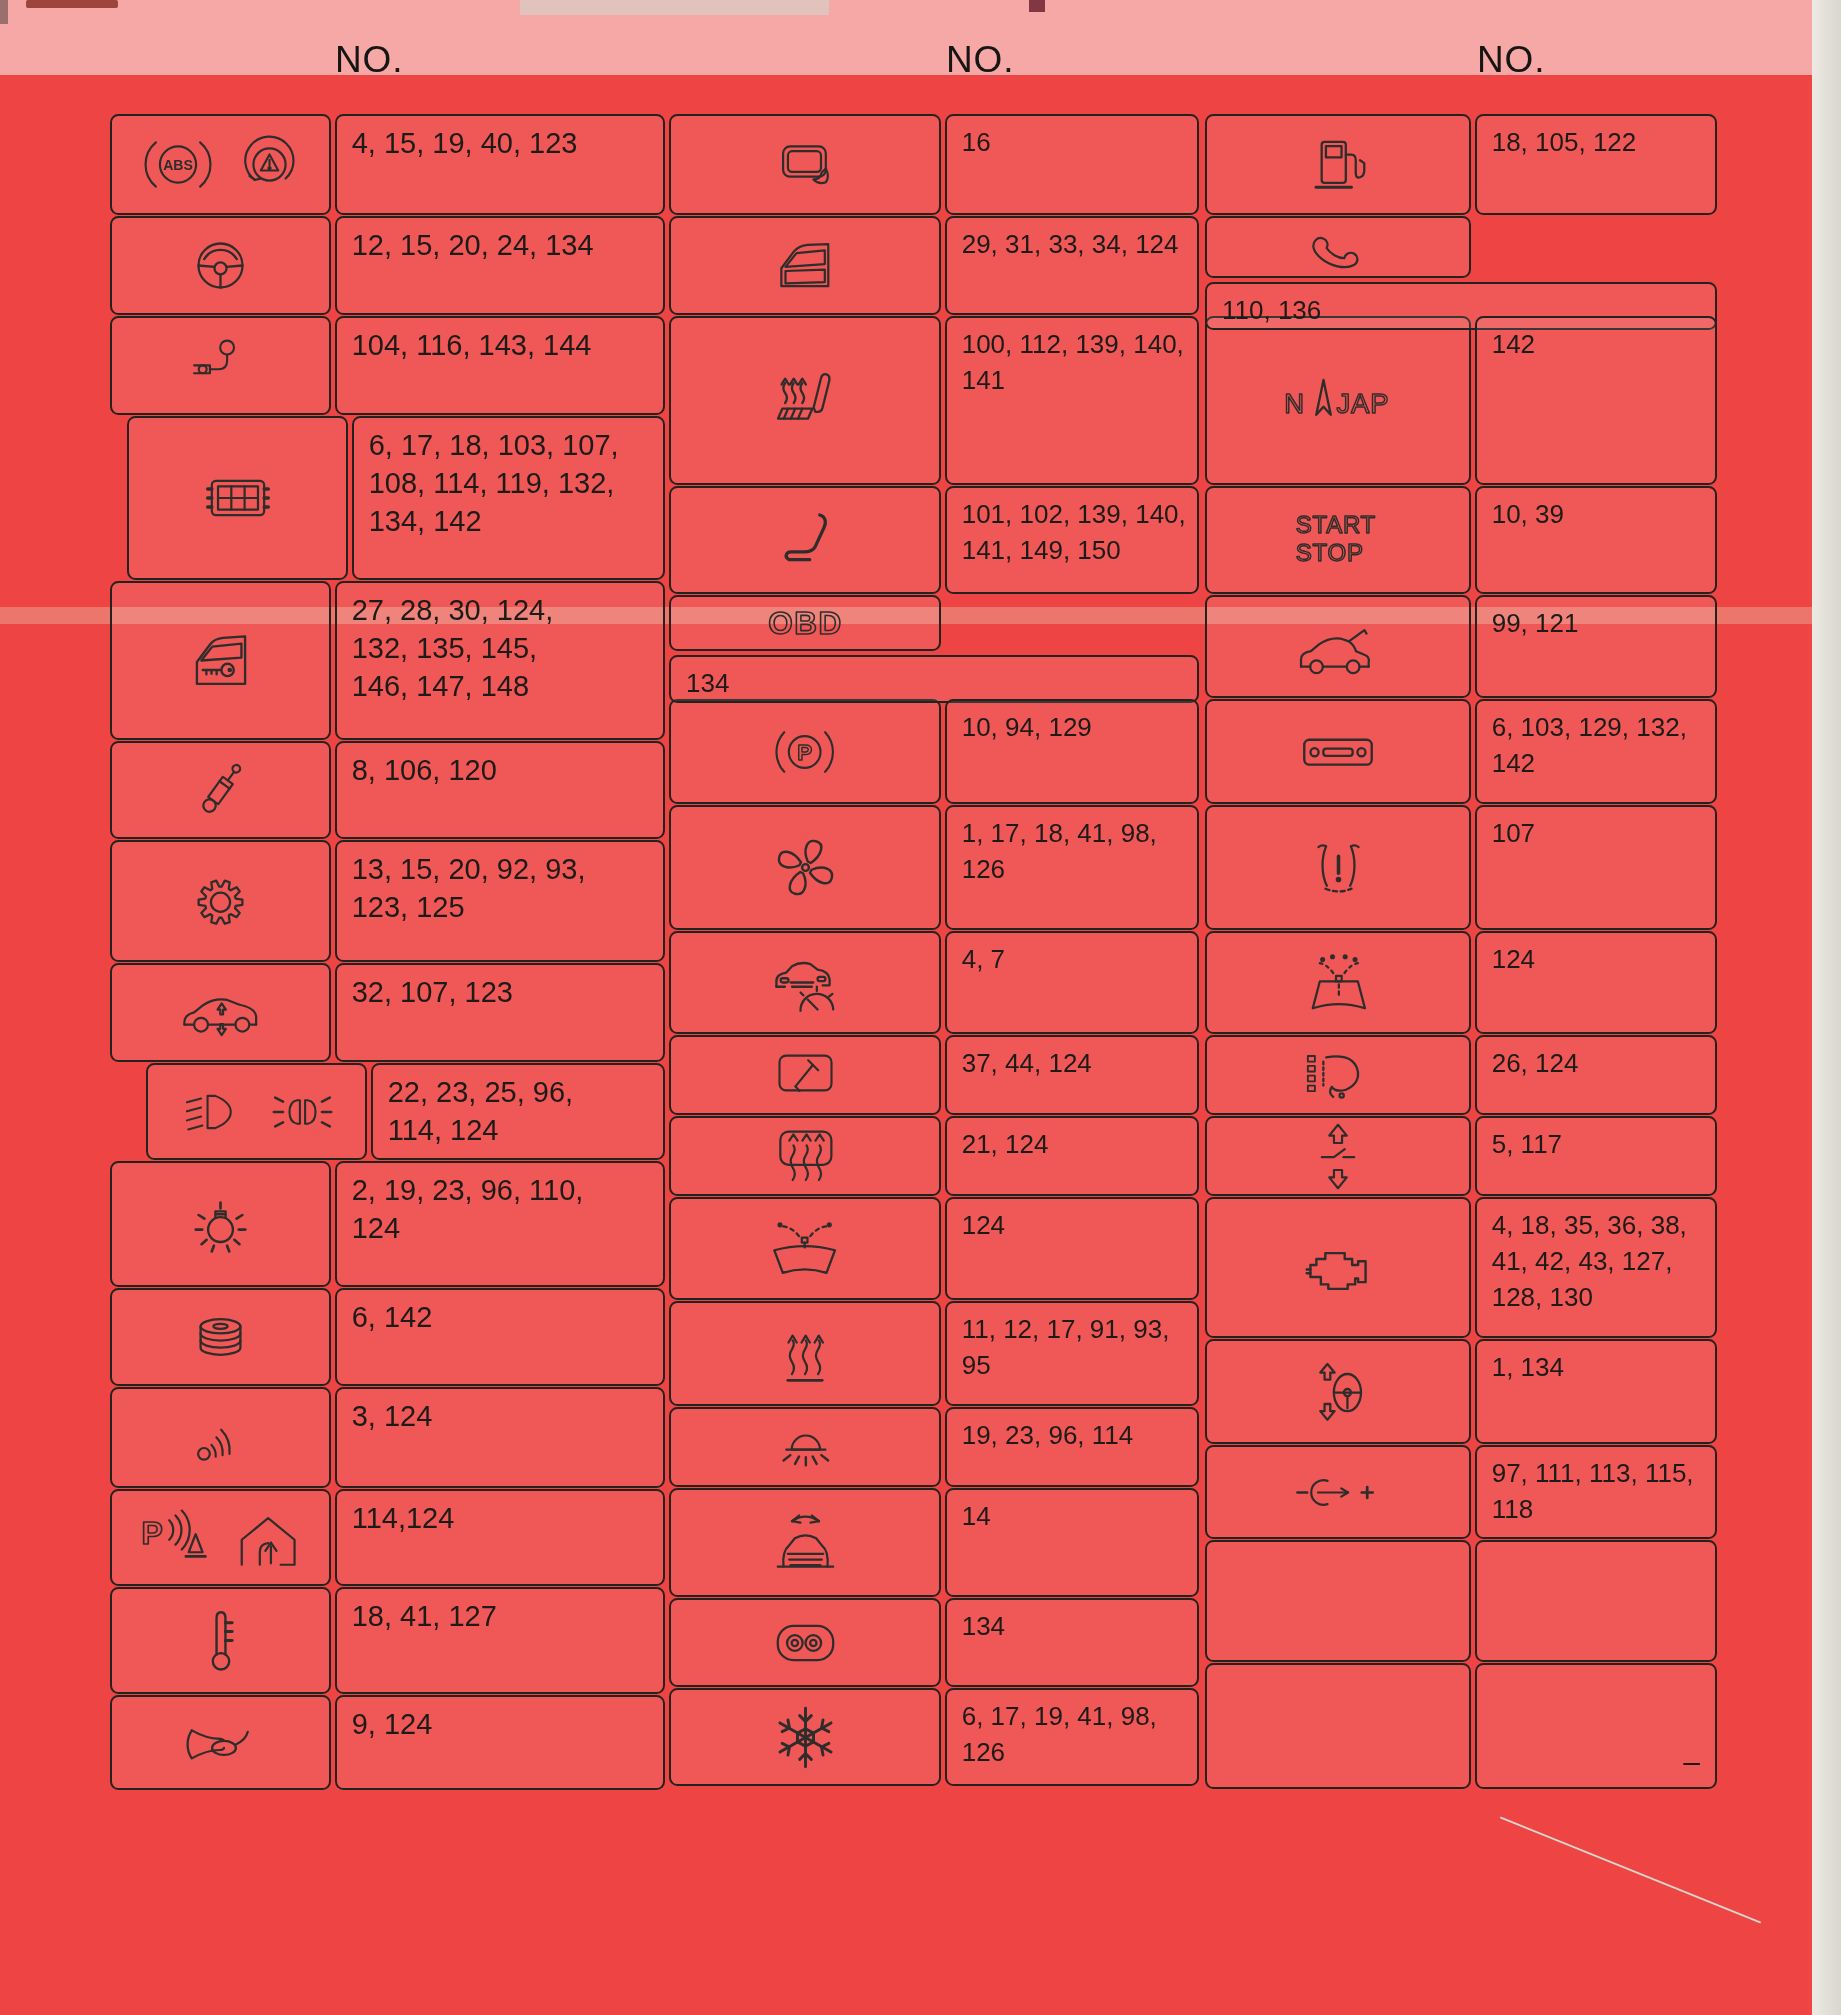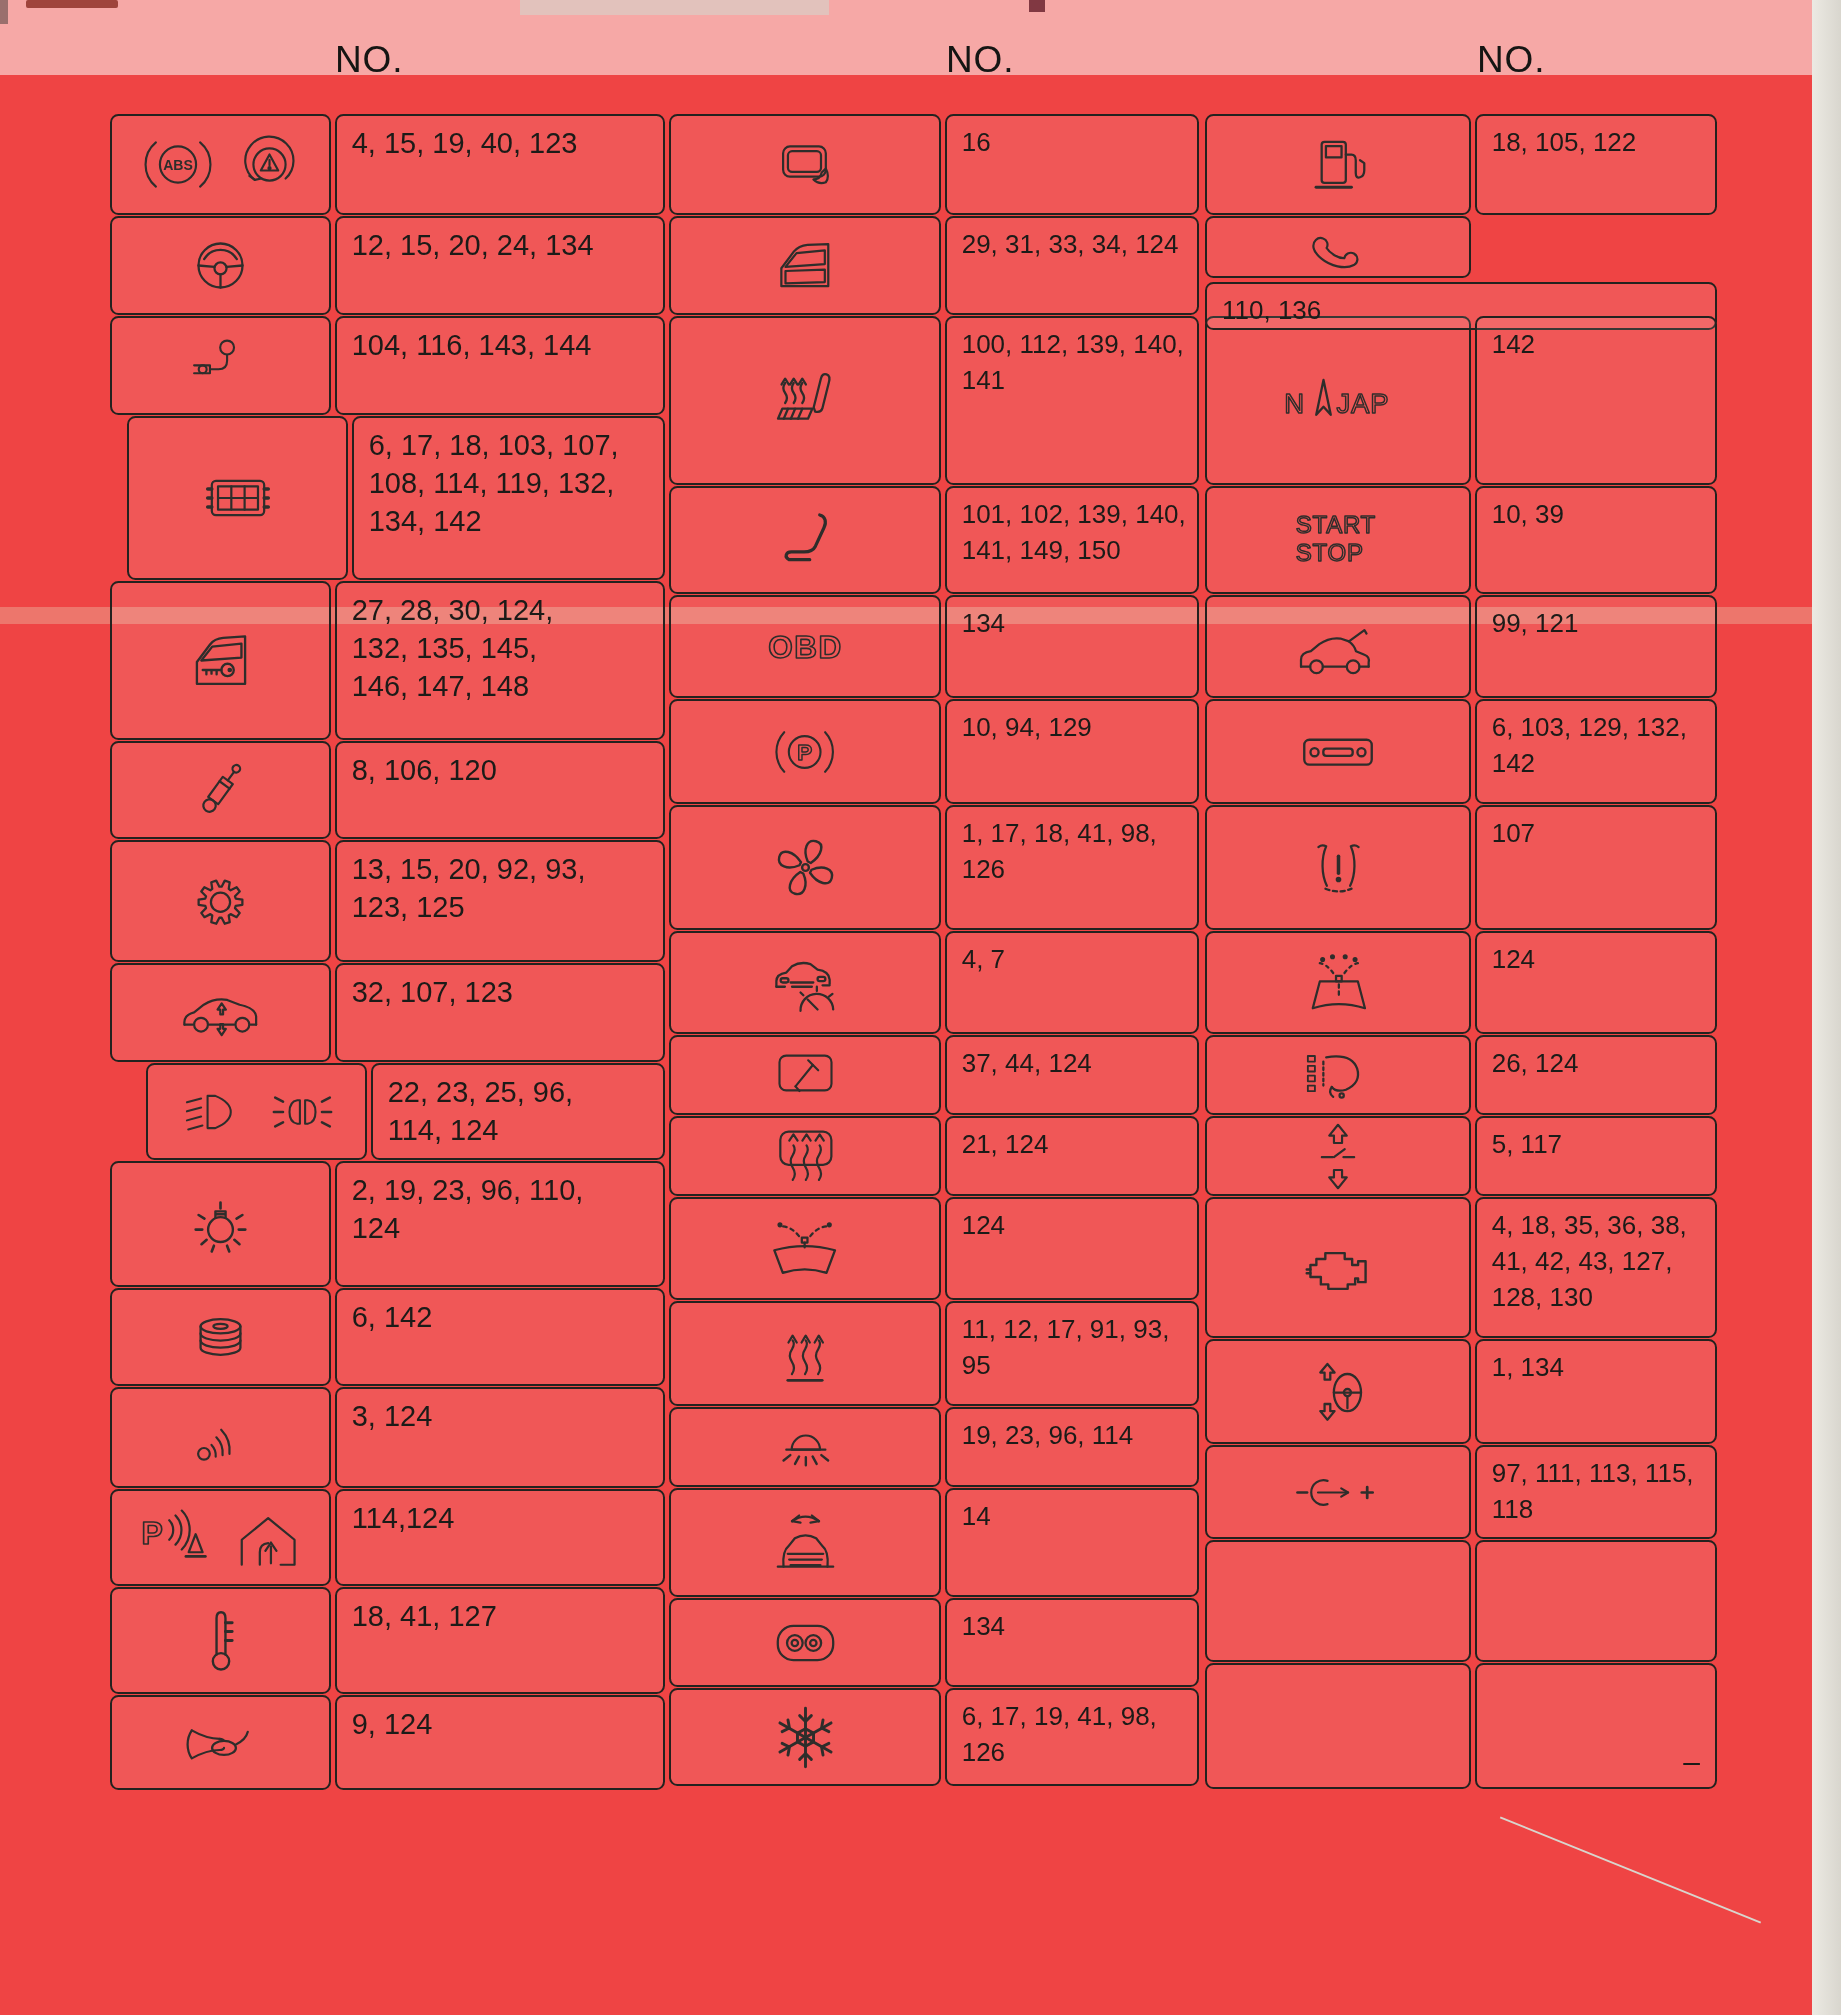--- a/index.html
+++ b/index.html
@@ -359,21 +359,21 @@
             <svg width="71" height="71" viewBox="0 0 100 100" fill="none" stroke="#2e2d2b" stroke-width="3.2" stroke-linecap="round" stroke-linejoin="round">
               <path d="M70,14 C78,16 80,24 76,32 L64,58 C61,64 54,66 48,66 L30,66 C22,66 20,74 27,77 L56,77" stroke-width="4.5"></path>
             </svg>
           </span>
         </div>
         <div class="cell nm">
           <div>101, 102, 139, 140,</div>
           <div>141, 149, 150</div>
         </div>
       </div>
-      <div class="row" style="height: 103px;">
+      <div class="row" style="height: 103px; flex-direction: column;">
         <div class="cell ic">
           <span>
             <svg width="105" height="52" viewBox="0 0 130 66" fill="none" stroke="#2e2d2b" stroke-width="3.2" stroke-linecap="round" stroke-linejoin="round">
               <text x="65" y="47" text-anchor="middle" font-size="40" font-weight="bold" letter-spacing="2" fill="none" stroke-width="2" font-family="Liberation Sans,sans-serif">OBD</text>
             </svg>
           </span>
         </div>
         <div class="cell nm">
           <div>134</div>
         </div>

